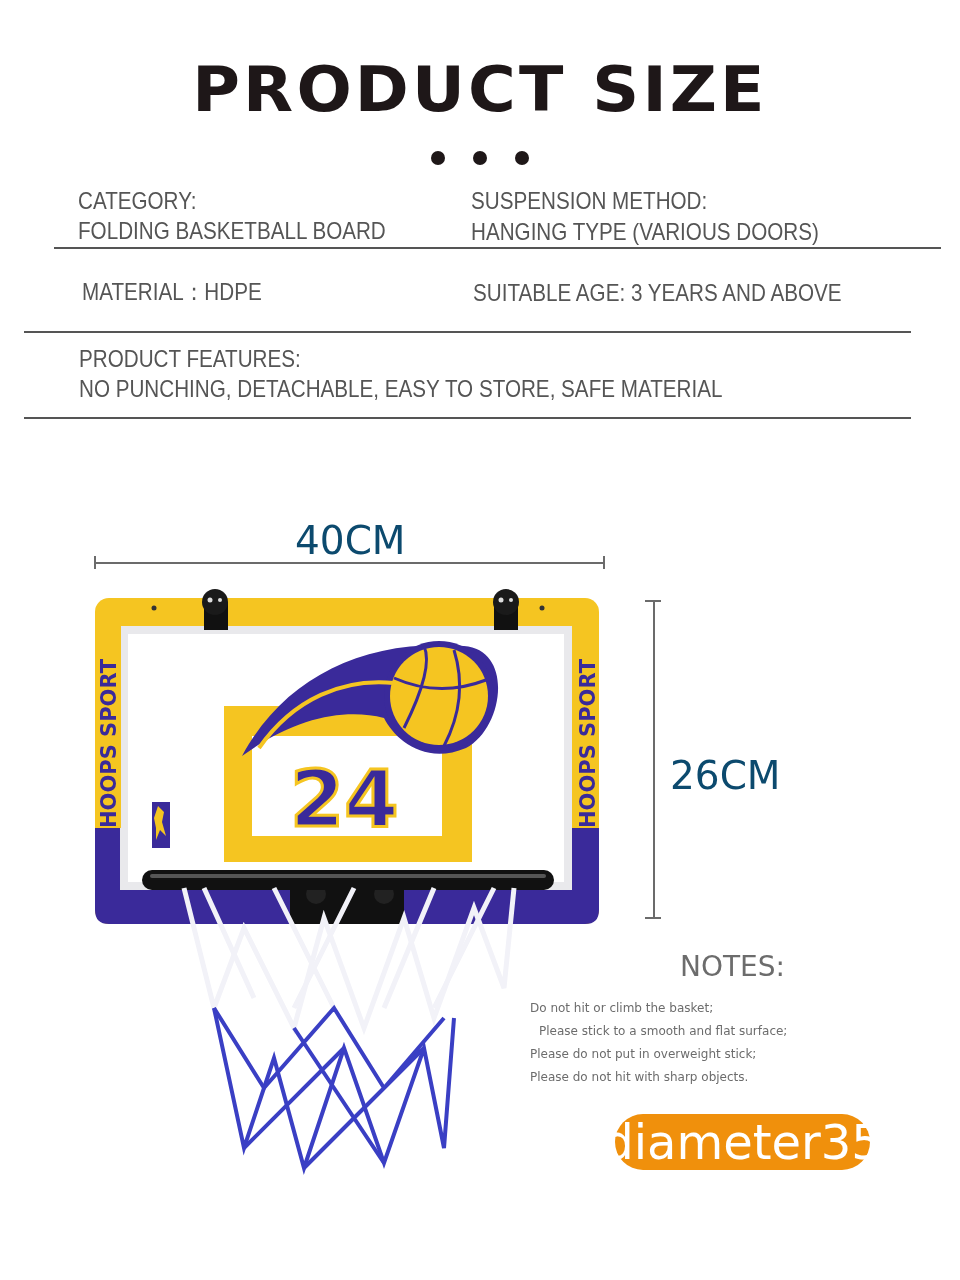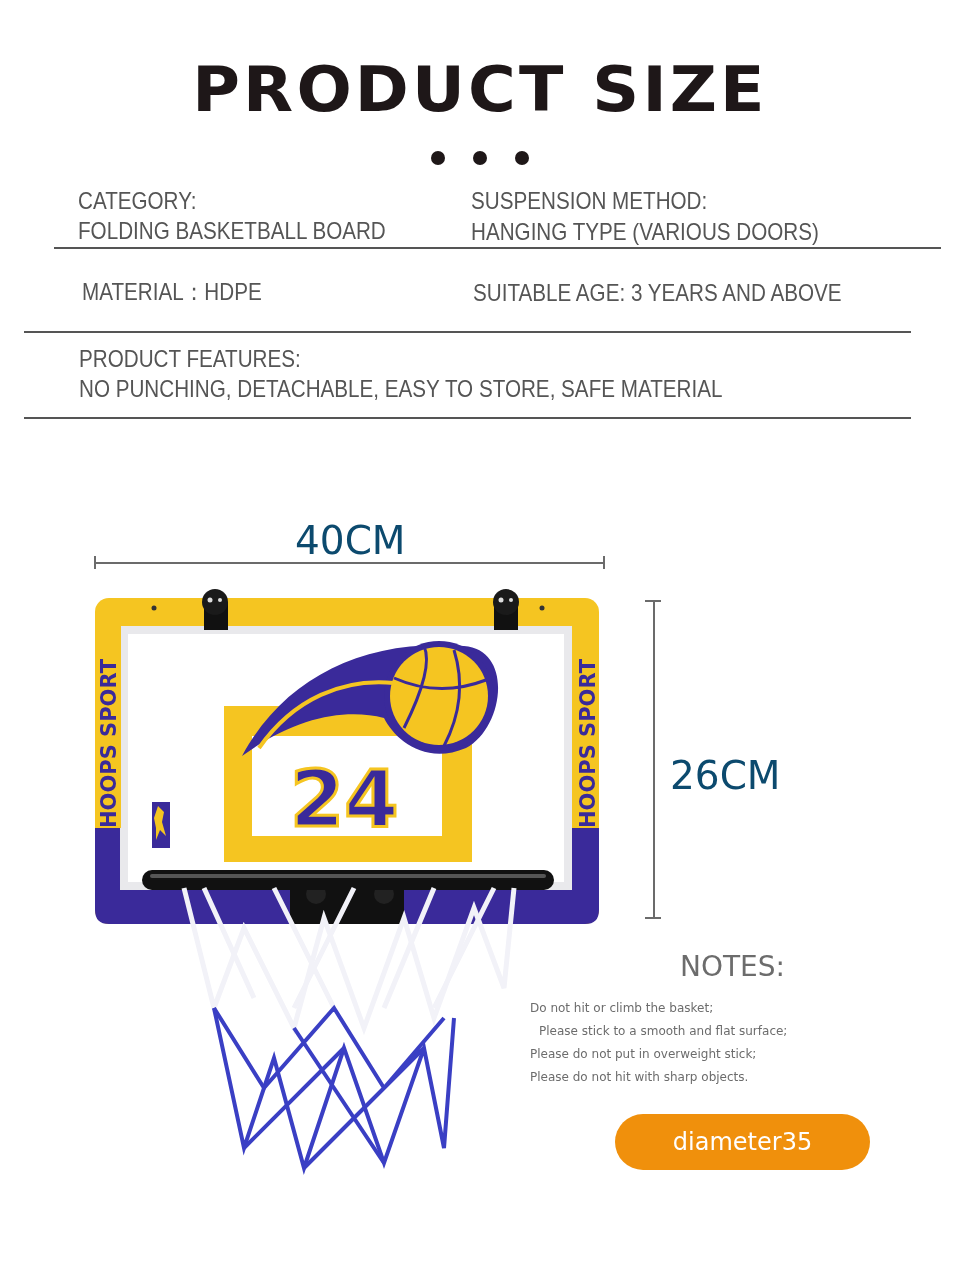--- a/index.html
+++ b/index.html
@@ -20,21 +20,21 @@
   .rule { height: 2px; background: #555555; }
 
   .dim-text { color: #0c4a6e; font-family: "DejaVu Sans", sans-serif; font-size: 39px; white-space: nowrap; }
   .hline { height: 1.5px; background: #6b6b6b; }
   .vline { width: 1.5px; background: #6b6b6b; }
 
   .notes-title { color: #6c6c6c; font-family: "DejaVu Sans", sans-serif; font-size: 28px; }
   .notes-line { color: #6c6c6c; font-family: "DejaVu Sans", sans-serif; font-size: 12px;
                 line-height: 23px; white-space: nowrap; }
   .pill { background: #f0900c; border-radius: 30px; color: #ffffff;
-          font-family: "DejaVu Sans", sans-serif; font-size: 24px;
+          font-family: "DejaVu Sans", sans-serif; font-size: 48px;
           display: flex; align-items: center; justify-content: center; }
 </style>
 </head>
 <body>
 
 <div class="abs title">PRODUCT SIZE</div>
 <div class="abs dots">
   <div class="dot"></div>
   <div class="dot"></div>
   <div class="dot"></div>

